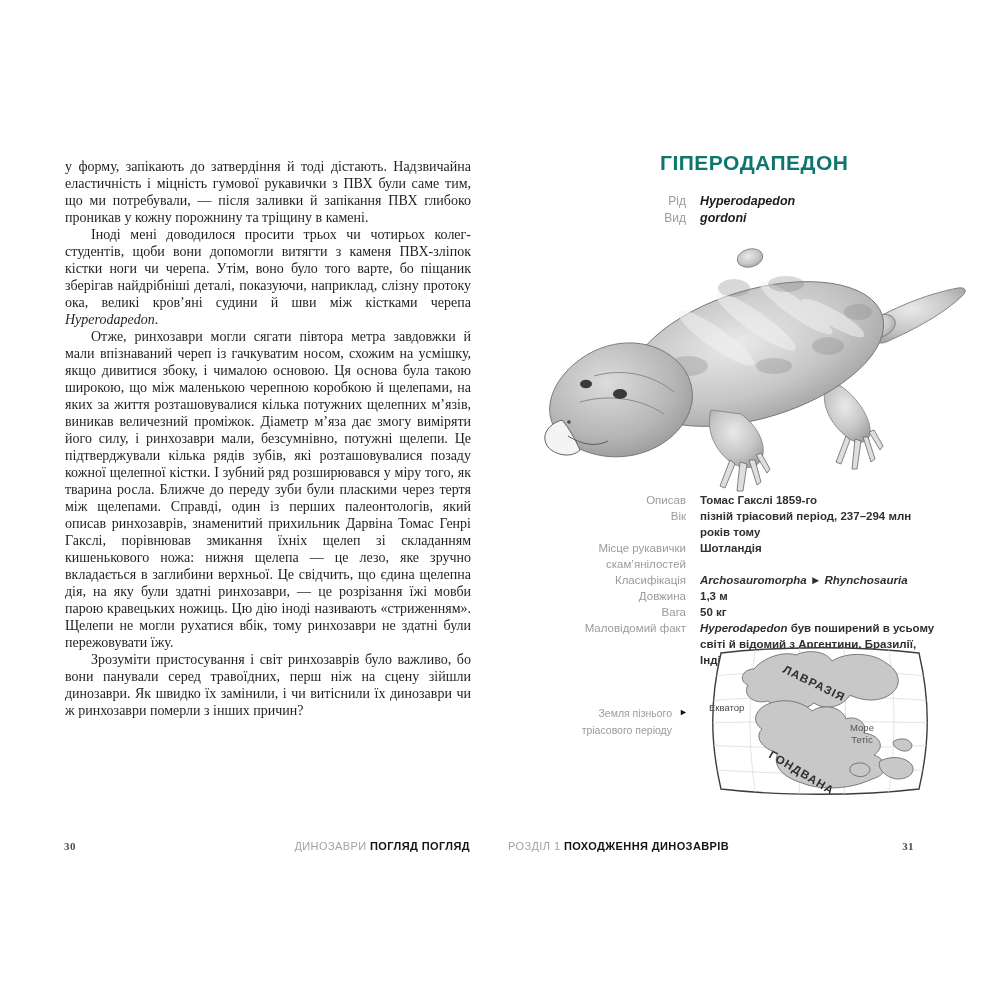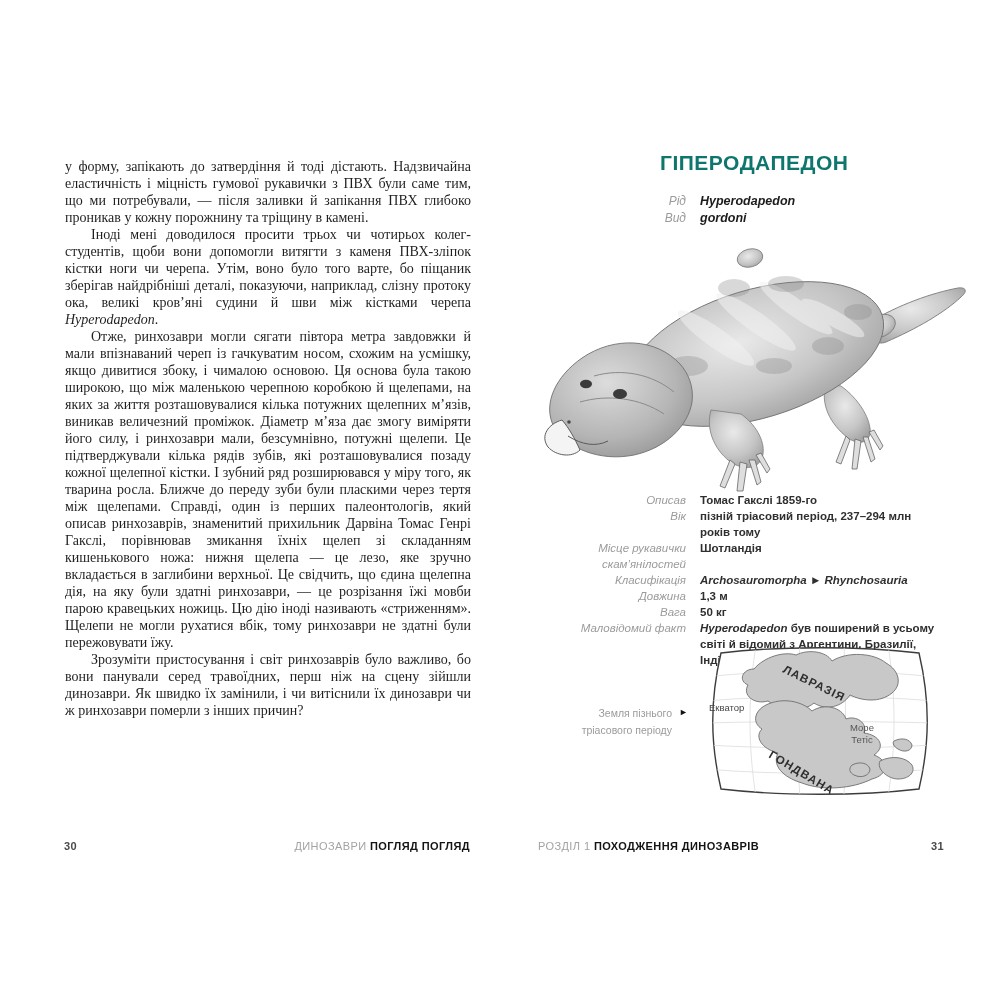--- a/index.html
+++ b/index.html
@@ -11,34 +11,34 @@
              font-family:"Liberation Serif",serif;font-size:14px;line-height:17px;
              color:#1f1f1f;text-align:justify;}
   .body-text p{margin:0;}
   .body-text p.indent{text-indent:26px;}
   .body-text i{font-style:italic;}
 
   
   .footer{position:absolute;top:840px;display:flex;justify-content:space-between;
           align-items:baseline;font-size:11px;letter-spacing:.4px;color:#3c3c3c;}
   .footer-left{left:64px;width:406px;}
-  .footer-right{left:538px;width:406px;gap:44px;}
+  .footer-right{left:508px;width:406px;gap:44px;}
   .muted{color:#a3a3a3;font-weight:400;}
   .strong{color:#141414;font-weight:700;}
-  .pagenum{color:#4a4a4a;font-weight:600;}
+  .pagenum{color:#4a4a4a;font-weight:600;font-family:Liberation Serif, serif;}
 
   
   .title{position:absolute;left:660px;top:151px;font-size:21px;font-weight:700;
          letter-spacing:.5px;color:#0f766e;}
 
   .kv-table{position:absolute;}
   .taxon-table{left:540px;top:193px;font-size:12px;line-height:16.5px;}
   .facts-table{left:540px;top:492px;font-size:11.5px;line-height:16px;}
   .frow{display:flex;}
-  .flabel{flex:none;width:146px;text-align:right;color:#9b9b9b;font-style:italic;}
+  .flabel{flex:none;width:146px;text-align:right;color:#9b9b9b;}
   .fvalue{margin-left:14px;width:242px;color:#2f2f2f;font-weight:700;}
   .fvalue i{font-style:italic;}
   .taxon-table .fvalue{font-size:12.5px;color:#1c1c1c;}
   .facts-table .frow{margin-bottom:0;}
 
   
   .illustration{position:absolute;left:528px;top:226px;width:445px;height:268px;}
   .paleo-map{position:absolute;left:704px;top:645px;width:232px;height:152px;}
   .map-caption{position:absolute;left:540px;top:691px;width:132px;text-align:right;
                font-size:10.5px;line-height:17px;color:#9b9b9b;margin-top:14px;}

